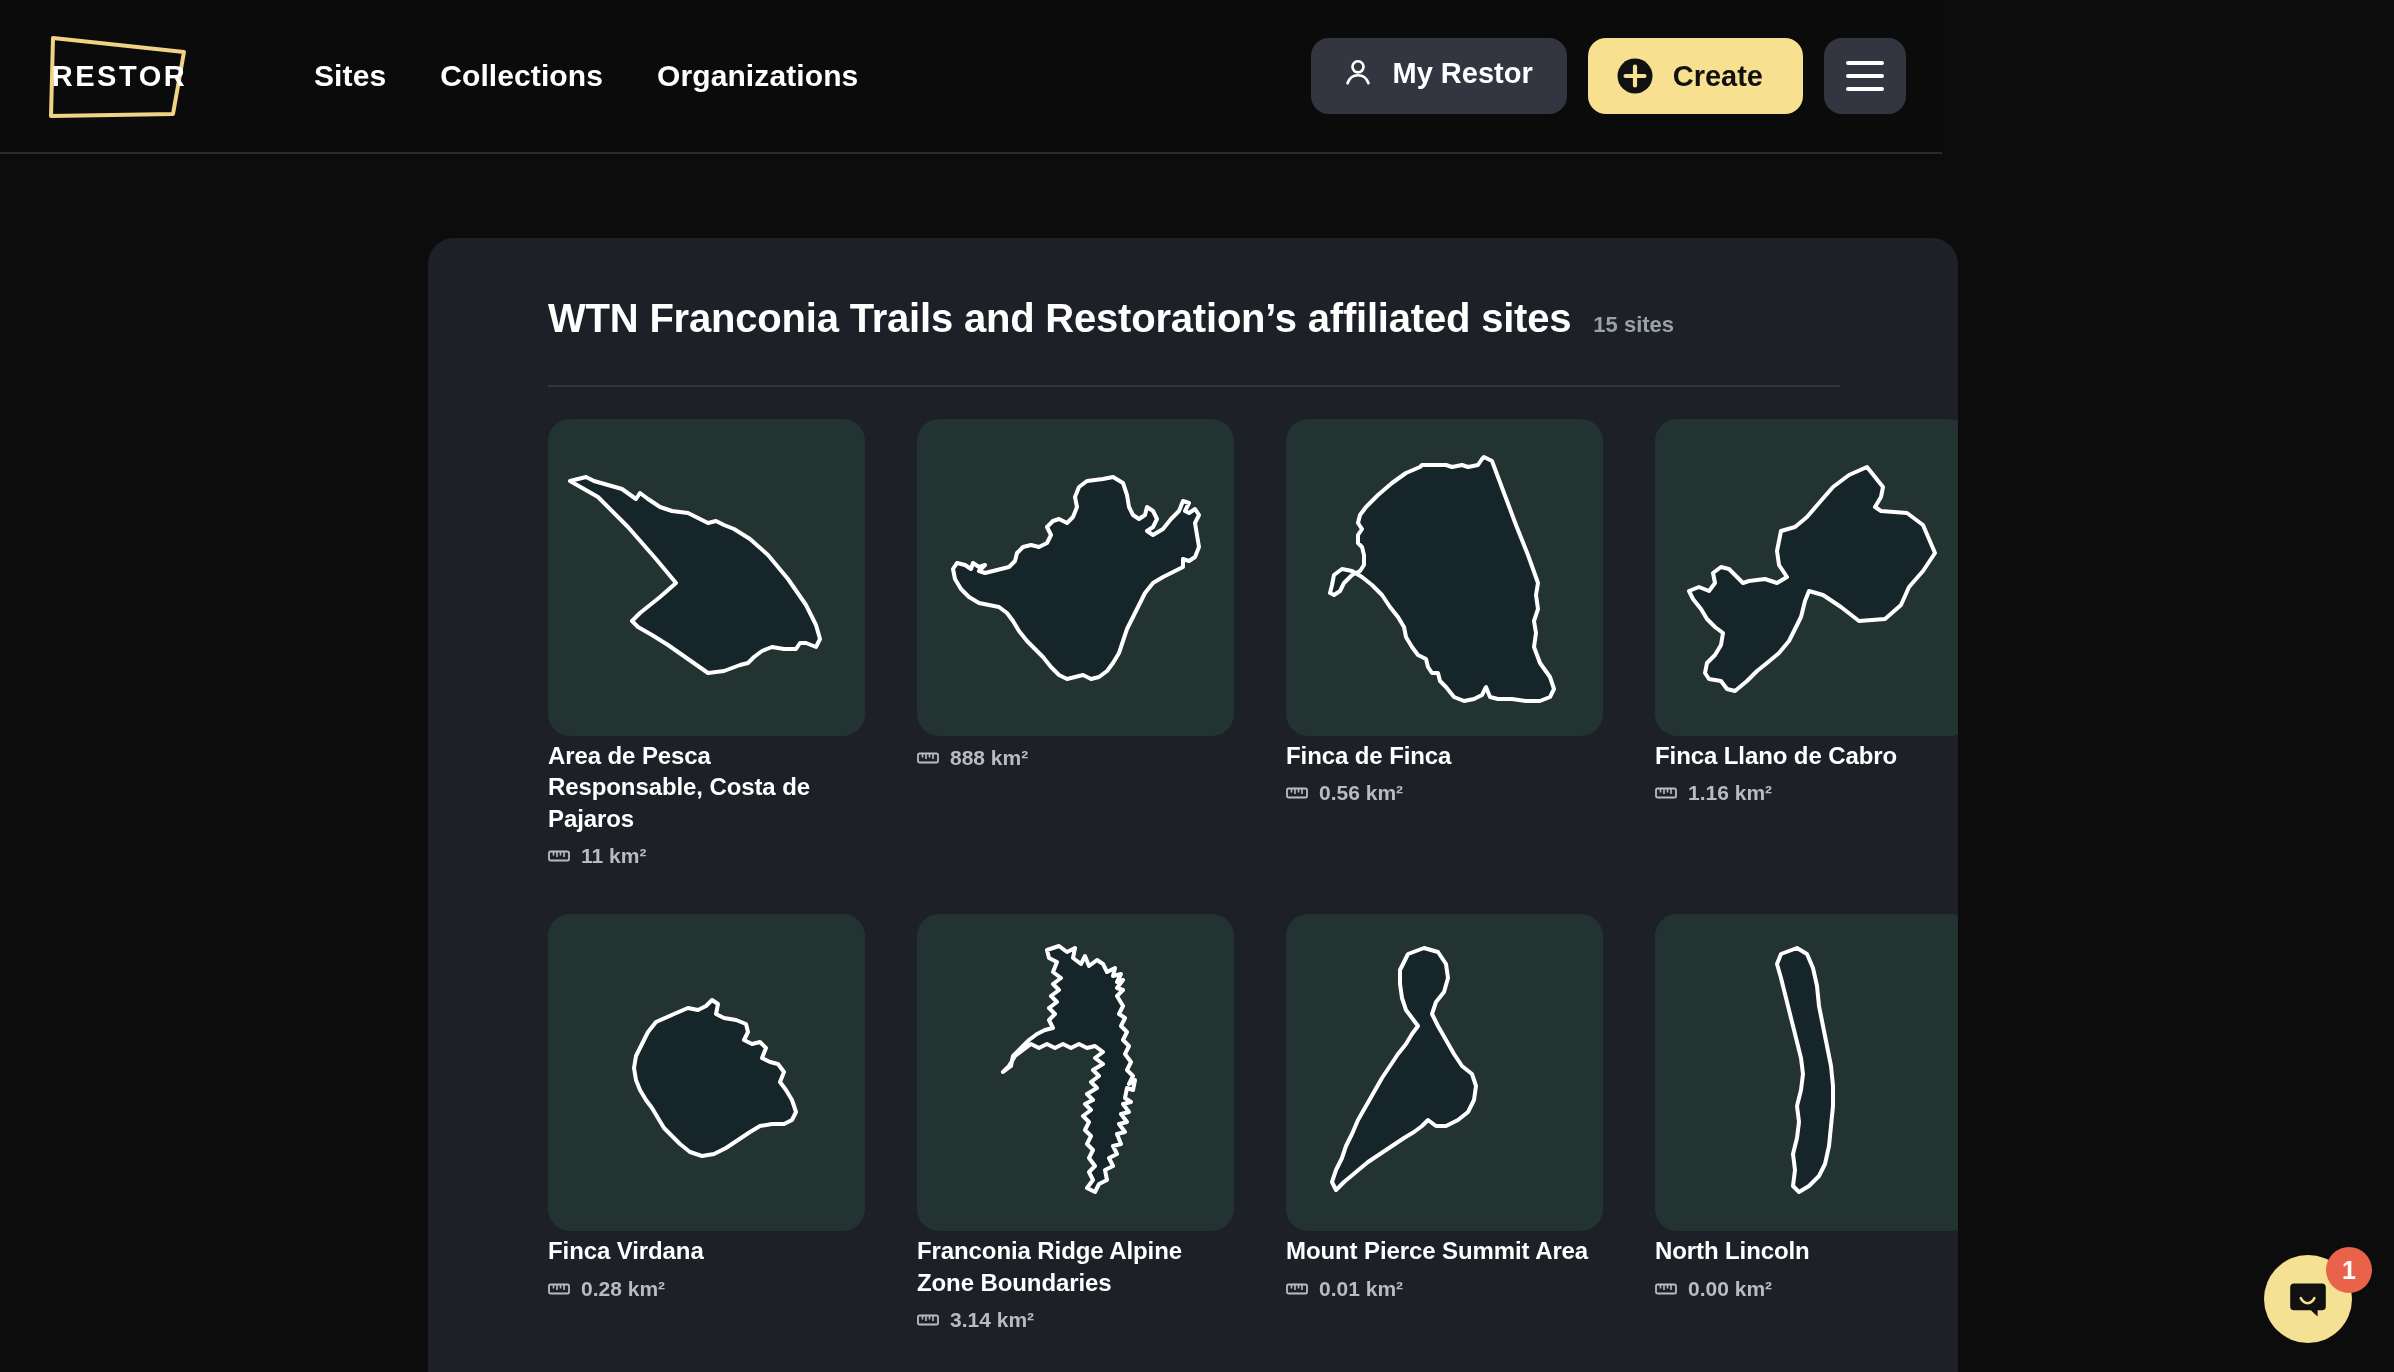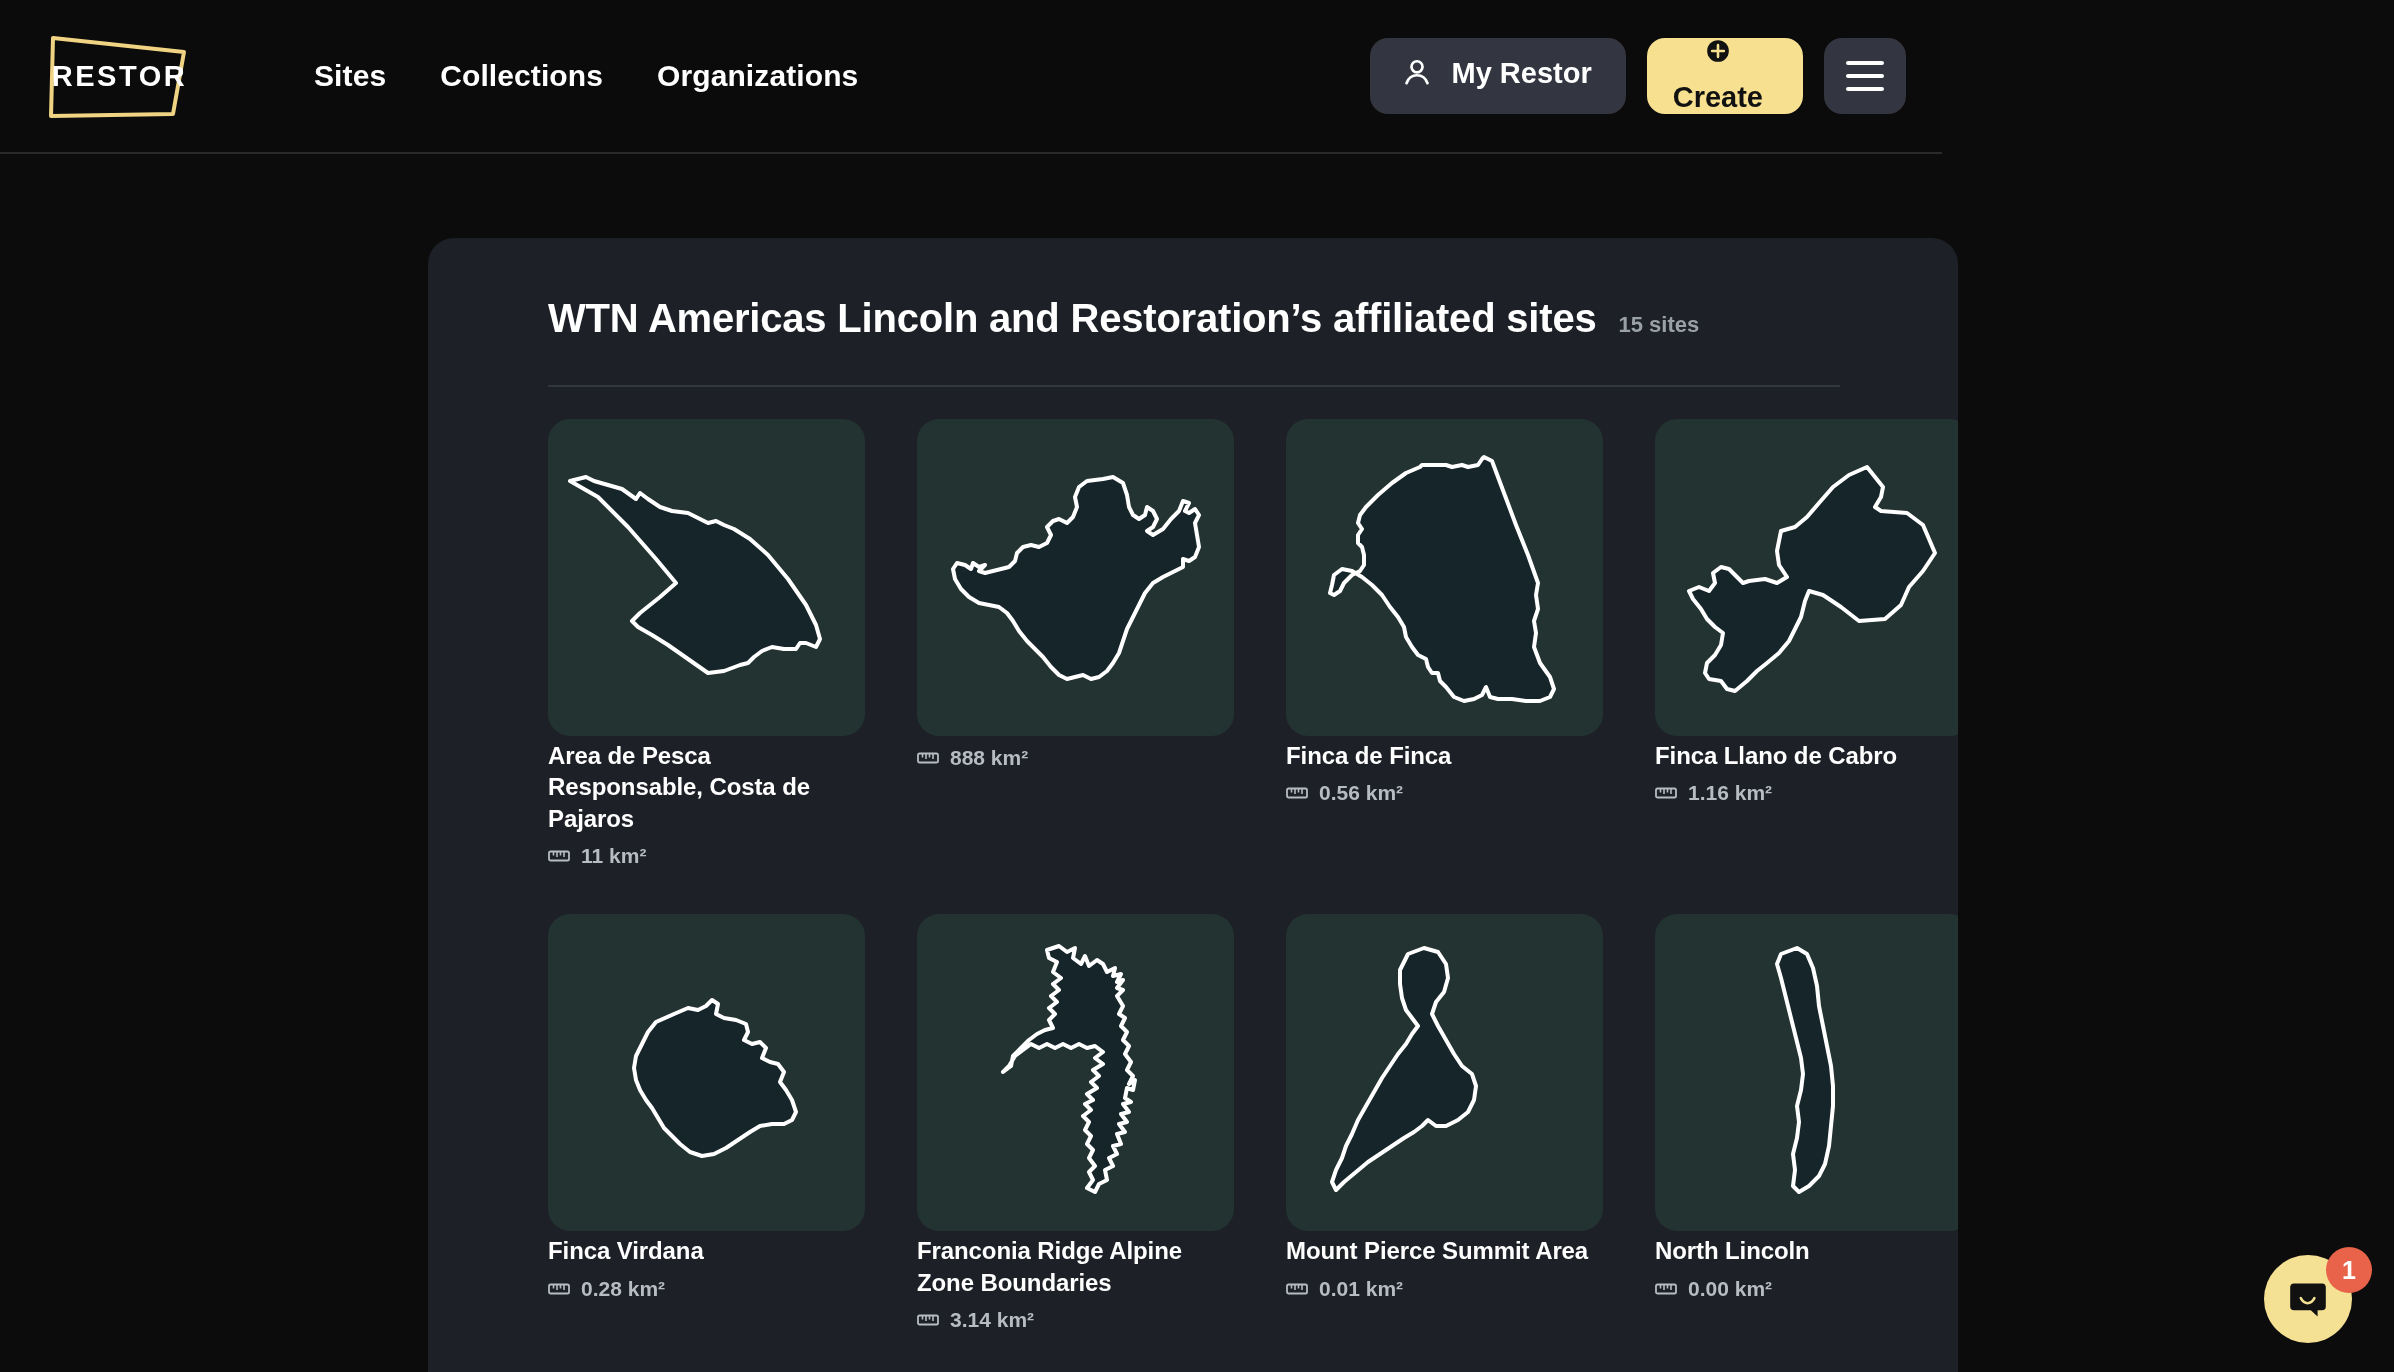--- a/index.html
+++ b/index.html
@@ -90,21 +90,20 @@
     font-size: 29px;
     font-weight: 700;
     white-space: nowrap;
   }
 
   #create-btn {
     background: #f7e08f;
     height: 76px;
     padding: 0 40px 0 26px;
     gap: 17px;
-    flex-direction: column;
   }
   #create-btn .label {
     color: #111111;
     font-size: 29px;
     font-weight: 700;
     white-space: nowrap;
   }
 
   #menu-btn {
     background: #333640;
@@ -283,21 +282,21 @@
         <span></span>
         <span></span>
     </button>
 
   </div>
 </div>
 
 <div id="panel">
 
   <div id="panel-header">
-    <h1 id="panel-title">WTN Americas Lincoln and Restoration’s affiliated sites</h1>
+    <h1 id="panel-title">WTN Franconia Trails and Restoration’s affiliated sites</h1>
     <span id="panel-count">15 sites</span>
   </div>
 
   <div id="panel-divider"></div>
 
   <div id="site-grid">
 
     <div class="site-card">
       <div class="thumb">
         <svg viewBox="0 0 317 317">

